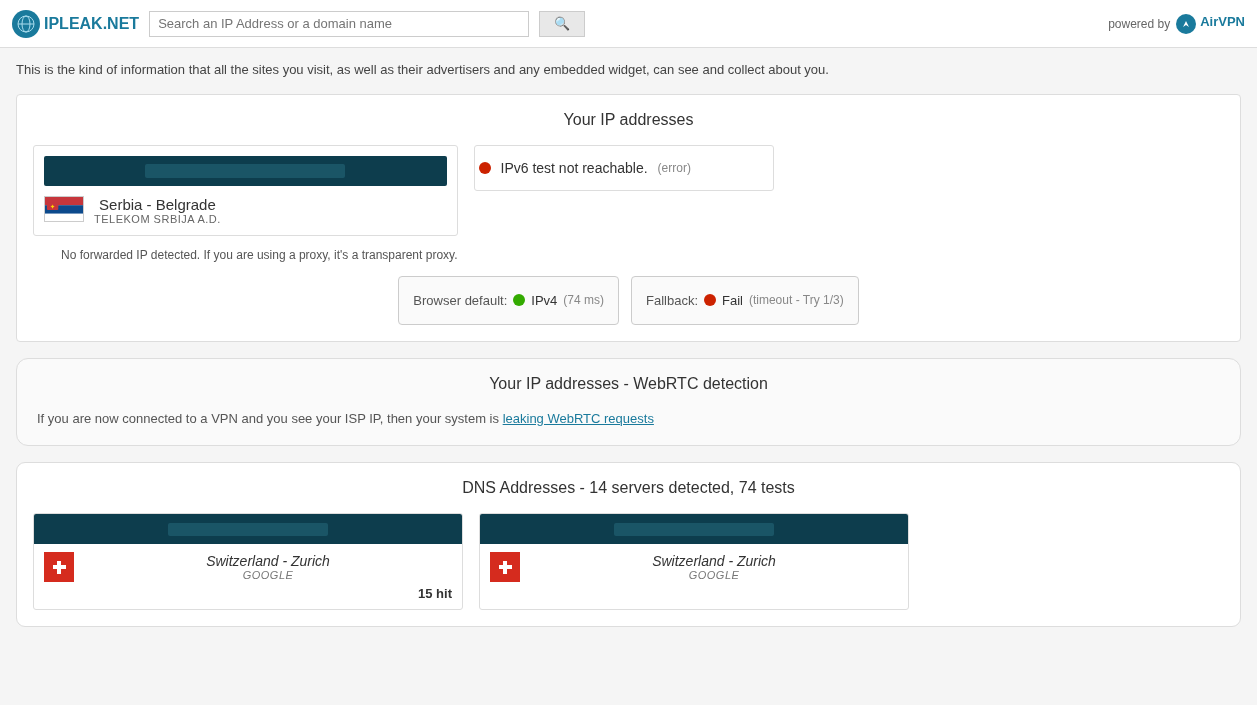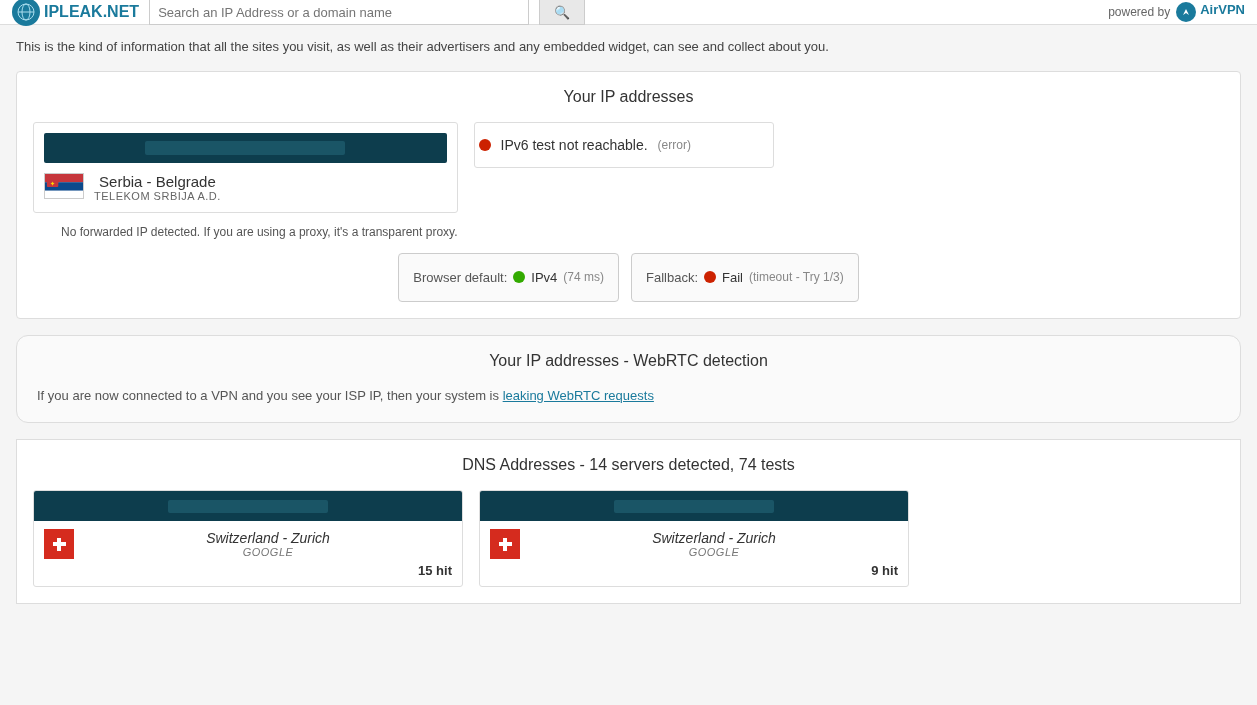--- a/index.html
+++ b/index.html
@@ -11,21 +11,21 @@
     }
 
     
     .header {
       background: #fff;
       border-bottom: 1px solid #ddd;
       padding: 6px 12px;
       display: flex;
       align-items: center;
       gap: 10px;
-      height: 25px;
+      height: 48px;
     }
     .logo {
       display: flex;
       align-items: center;
       gap: 4px;
       font-weight: bold;
       font-size: 16px;
       color: #1a7a9c;
       text-decoration: none;
       white-space: nowrap;
@@ -253,21 +253,21 @@
     }
     .webrtc-link {
       color: #1a7a9c;
       text-decoration: underline;
     }
 
     
     .dns-box {
       background: #fff;
       border: 1px solid #ddd;
-      border-radius: 0;
+      border-radius: 9px;
       padding: 16px;
     }
     .dns-cards-row {
       display: flex;
       gap: 16px;
       flex-wrap: wrap;
     }
     .dns-card {
       flex: 1;
       min-width: 280px;
@@ -483,21 +483,18 @@
         </div>
         <div class="dns-info-row">
           <div class="swiss-flag">
             <div class="swiss-cross"></div>
           </div>
           <div class="dns-country">
             <span class="dns-country-name">Switzerland - Zurich</span>
             <span class="dns-isp">GOOGLE</span>
           </div>
         </div>
-        <div class="dns-hit">
-          <strong>9 hit</strong>
-        </div>
       </div>
 
     </div>
   </div>
 
 </div>
 
 </body></html>

